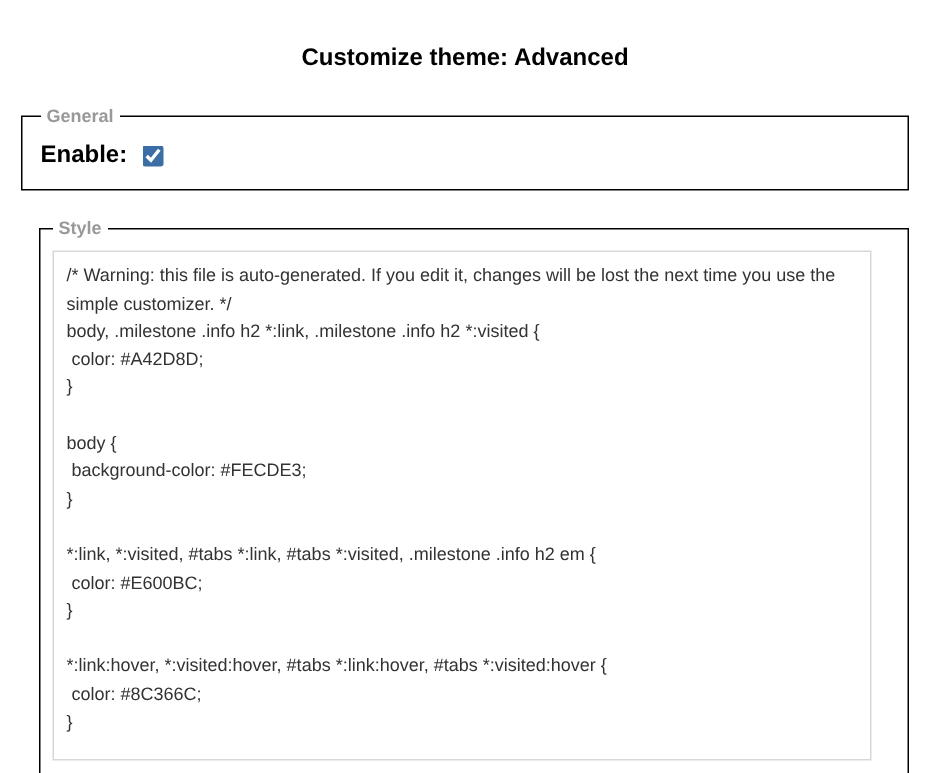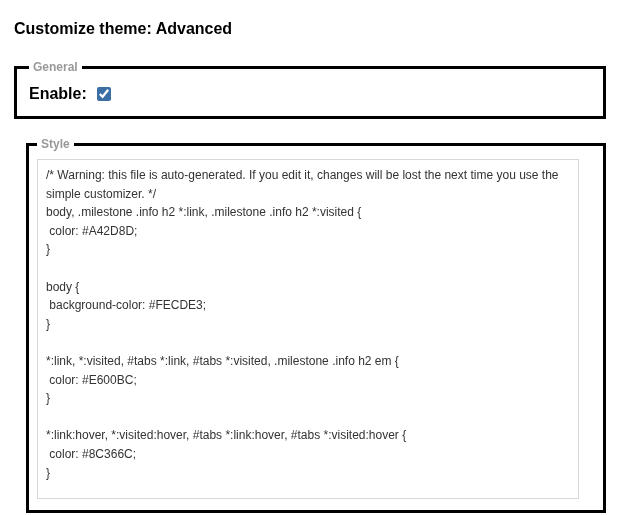--- a/index.html
+++ b/index.html
@@ -8,25 +8,26 @@
       font-size: 13px;
       color: #000;
       background: #fff;
       margin: 0;
       padding: 14px;
       width: 620px;
     }
     .page-title {
       font-size: 16px;
       font-weight: bold;
-      margin: 6px 0 22px 0;
+      margin: 16px 0 22px 0;
       padding: 0;
+      text-align: center;
     }
     fieldset {
-      border: 3px solid #000000;
+      border: 1px solid #000000;
       border-radius: 0;
       margin: 0 0 18px 0;
       padding: 10px 12px 12px 12px;
       position: relative;
     }
     legend {
       color: #999;
       font-size: 12px;
       font-weight: bold;
       padding: 0 4px;

